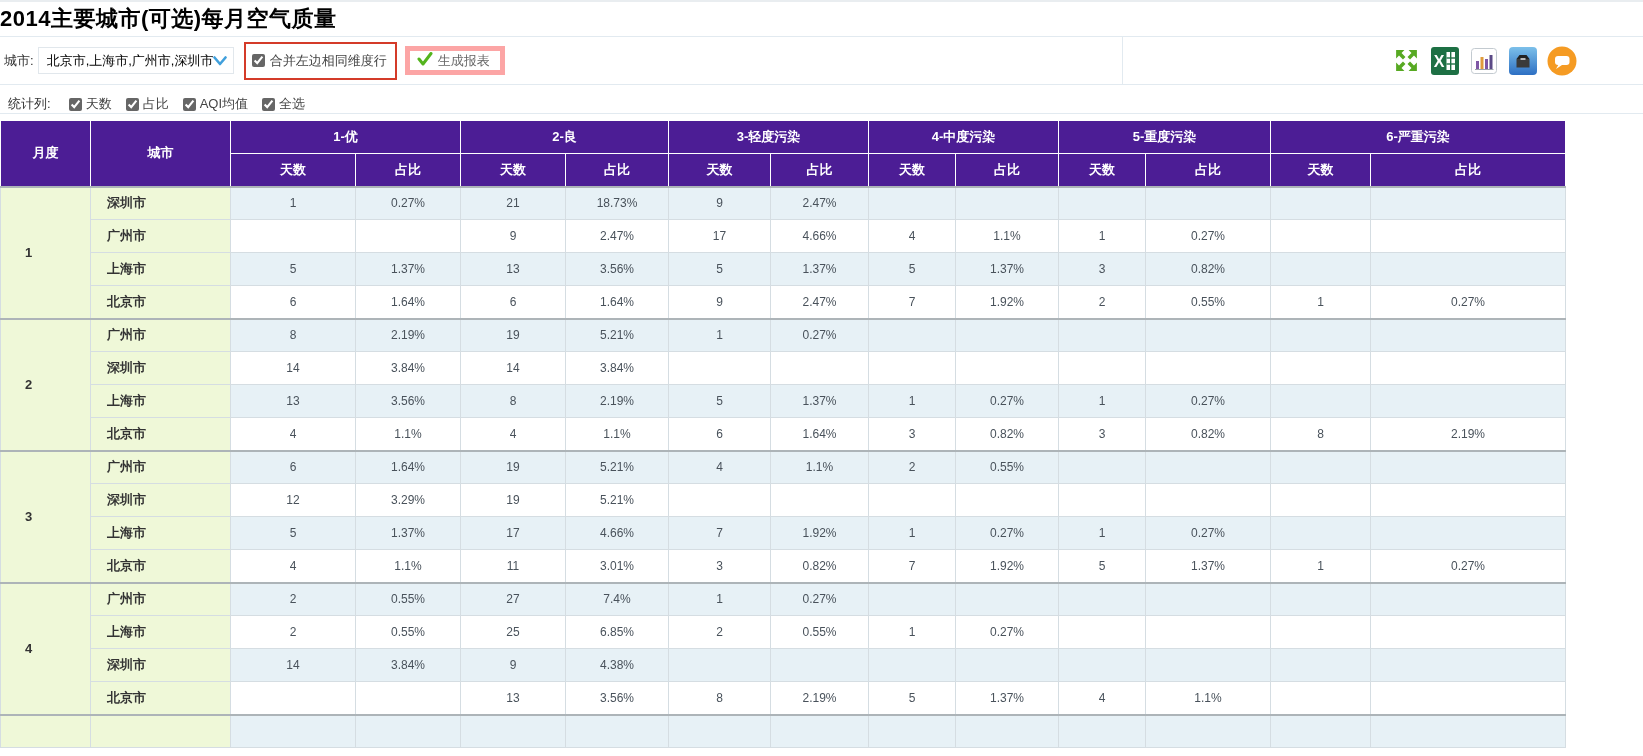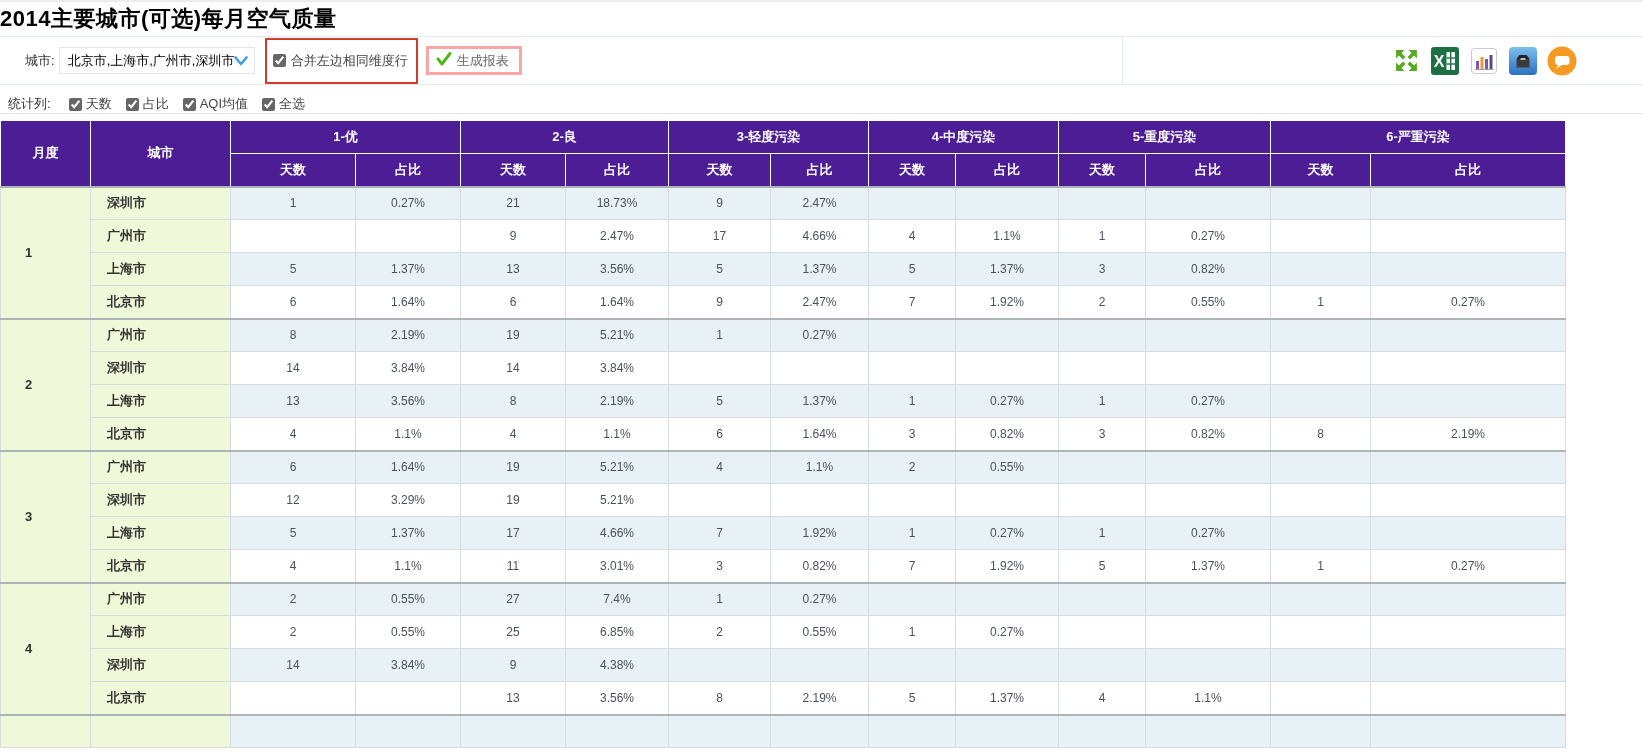--- a/index.html
+++ b/index.html
@@ -6,32 +6,32 @@
   html,body { width:1643px; height:756px; background:#fff; overflow:hidden;
     font-family:"Liberation Sans","DejaVu Sans",sans-serif; }
   .page { width:1643px; height:756px; border-top:2px solid #e9edf0; }
 
   
   .title-bar { height:35px; display:flex; align-items:center; justify-content:flex-start;
     border-bottom:1px solid #e2eaf0; }
   .title-bar h1 { font-size:22px; font-weight:bold; color:#000; letter-spacing:.5px; }
 
   
-  .toolbar { height:48px; display:flex; align-items:center; padding-left:25px;
+  .toolbar { height:48px; display:flex; align-items:center; padding-left:4px;
     border-bottom:1px solid #e2eaf0; position:relative; }
   .tb-label { font-size:13px; color:#333; margin-right:4px; white-space:nowrap; }
   .dropdown { width:196px; height:27px; background:#fff; border:1px solid #e1e7ec;
     display:flex; align-items:center; justify-content:space-between; padding:0 6px 0 8px;
     cursor:pointer; }
   .dropdown .dd-text { font-size:13px; color:#000000; white-space:nowrap; overflow:hidden; }
-  .merge-box { border:2px solid #d43b29; height:46px; display:inline-flex; align-items:center;
+  .merge-box { border:2px solid #d43b29; height:38px; display:inline-flex; align-items:center;
     padding:0 8px 0 6px; margin-left:10px; gap:5px;justify-content:flex-end; }
   .merge-box span { font-size:13px; color:#444; white-space:nowrap; }
   input[type=checkbox] { width:13px; height:13px; accent-color:#666; cursor:pointer; }
-  .gen-btn { margin-left:8px; height:29px; background:#fff; border:3px solid #fca5a5;
+  .gen-btn { margin-left:8px; height:29px; background:#fff; border:5px solid #fca5a5;
     display:inline-flex; align-items:center; gap:5px; padding:0 10px 0 7px; cursor:pointer; }
   .gen-btn span.lbl { font-size:13px; color:#666; }
   .flex1 { flex:1; }
   .v-divider { width:1px; height:48px; background:#e2eaf0; }
   .gap270 { flex:0 0 268px; }
   .icon-group { display:flex; align-items:center; gap:9px; margin-right:66px; }
   .tb-icon { width:30px; height:30px; display:flex; align-items:center; justify-content:center;
     cursor:pointer; }
 
   

